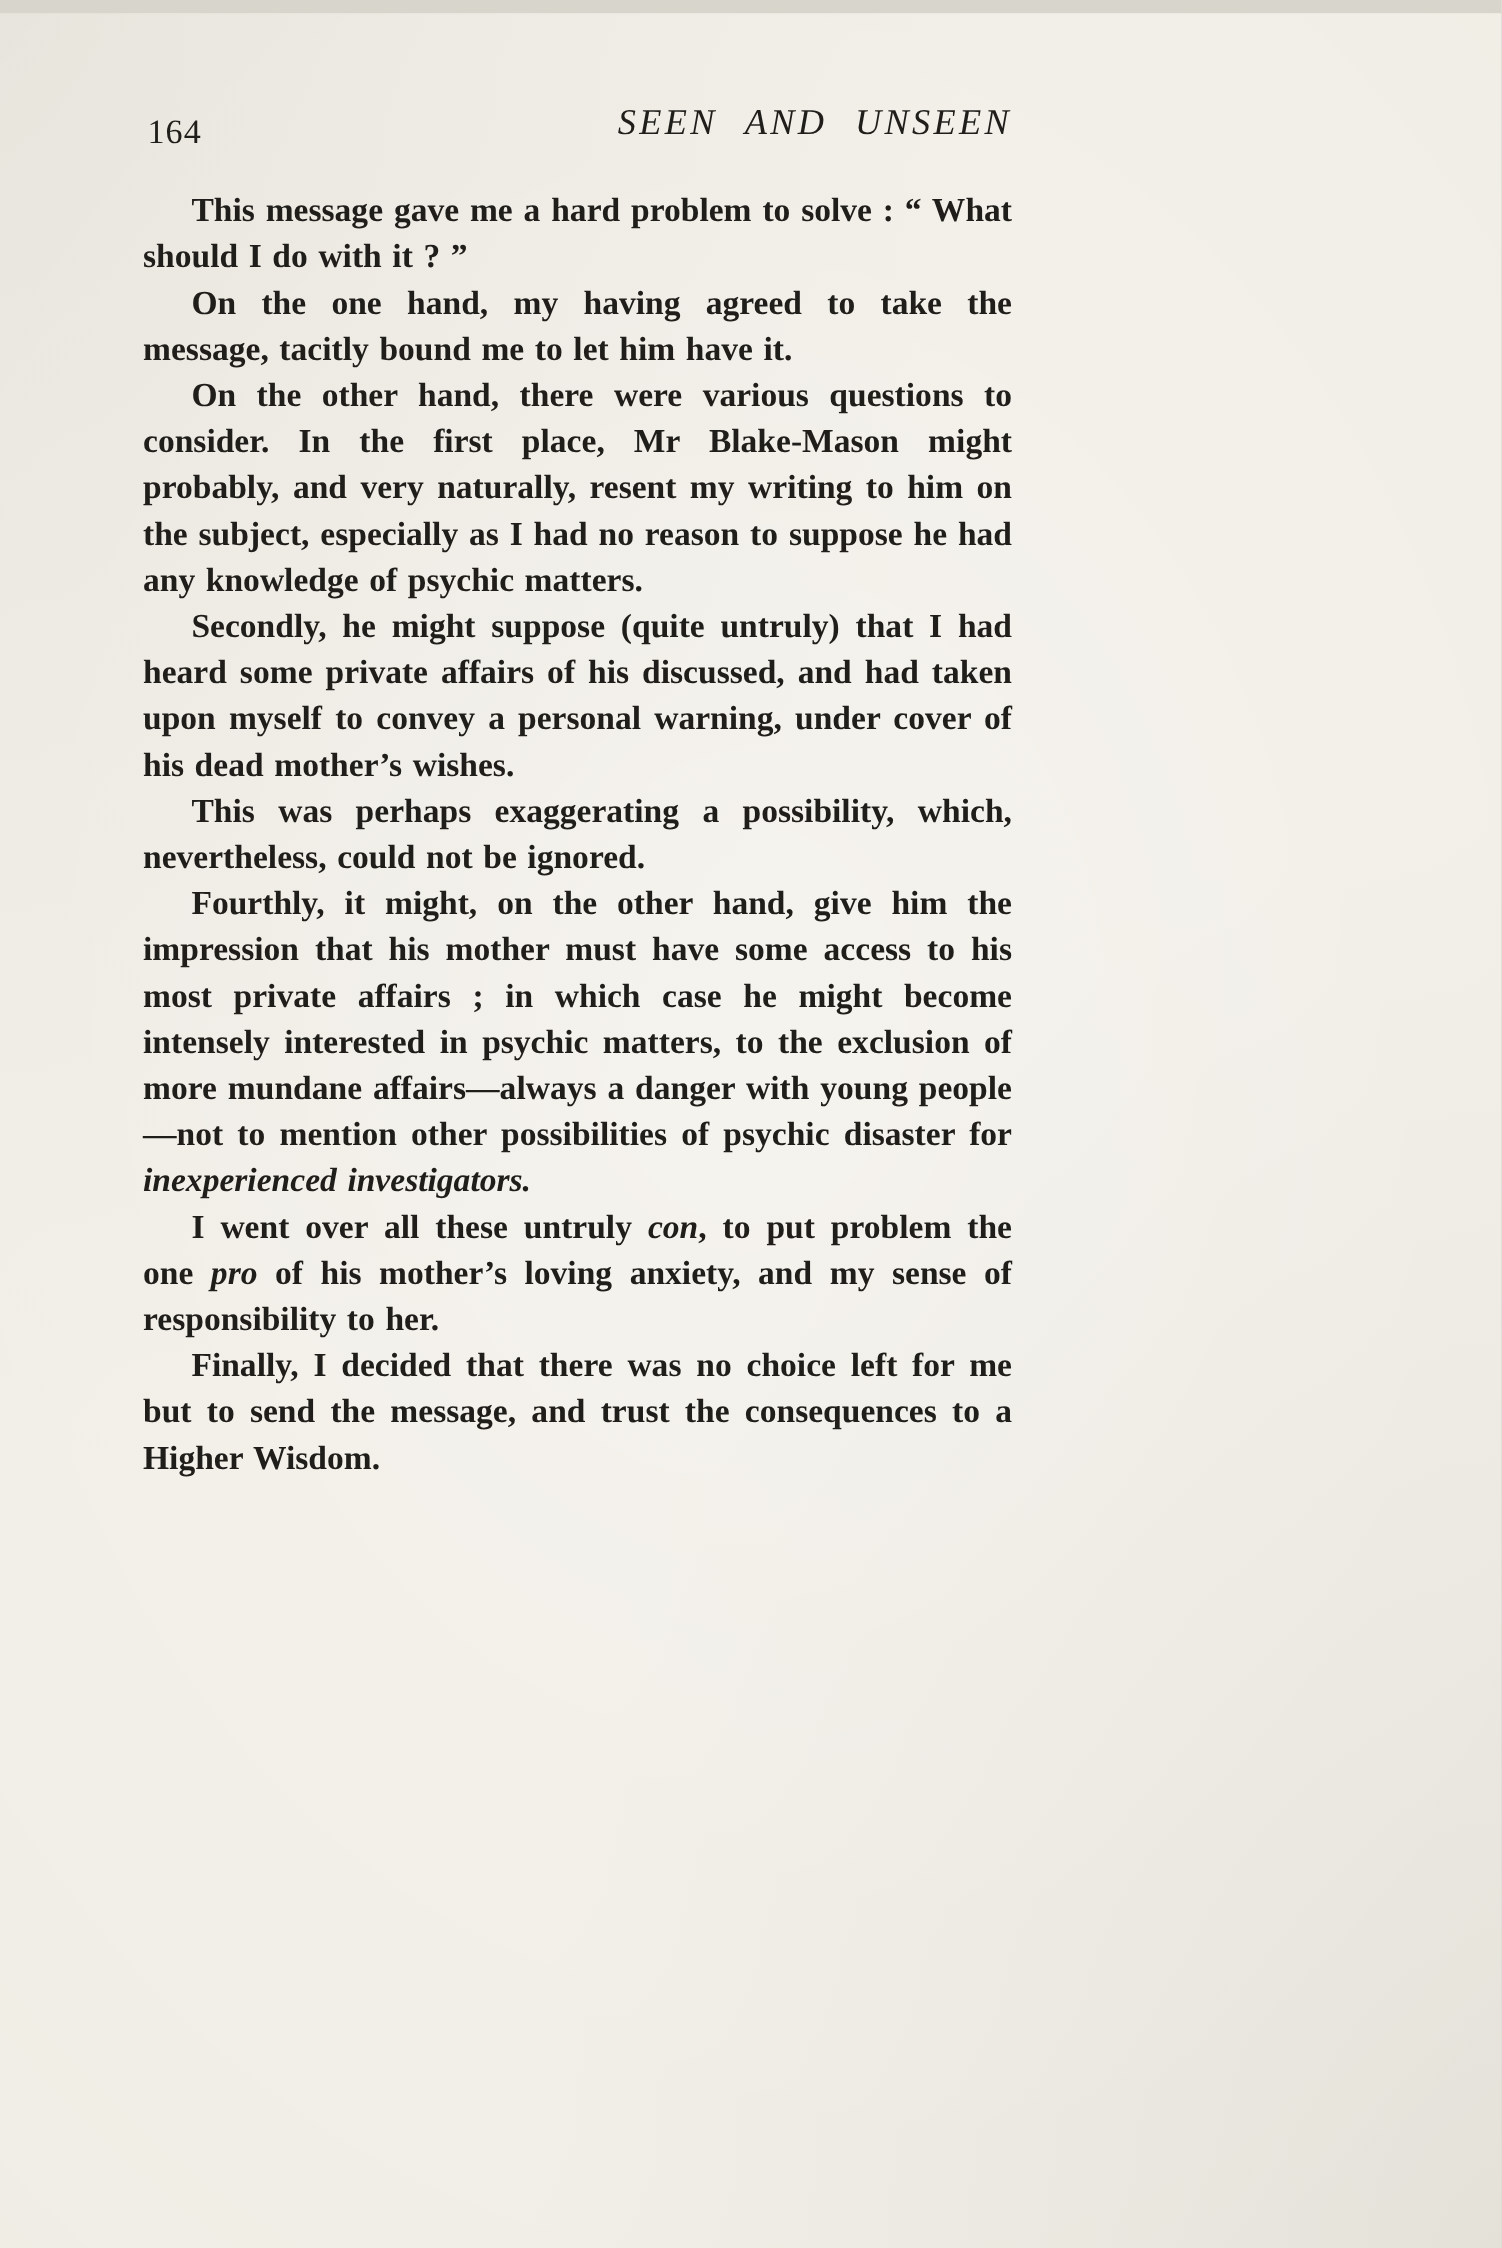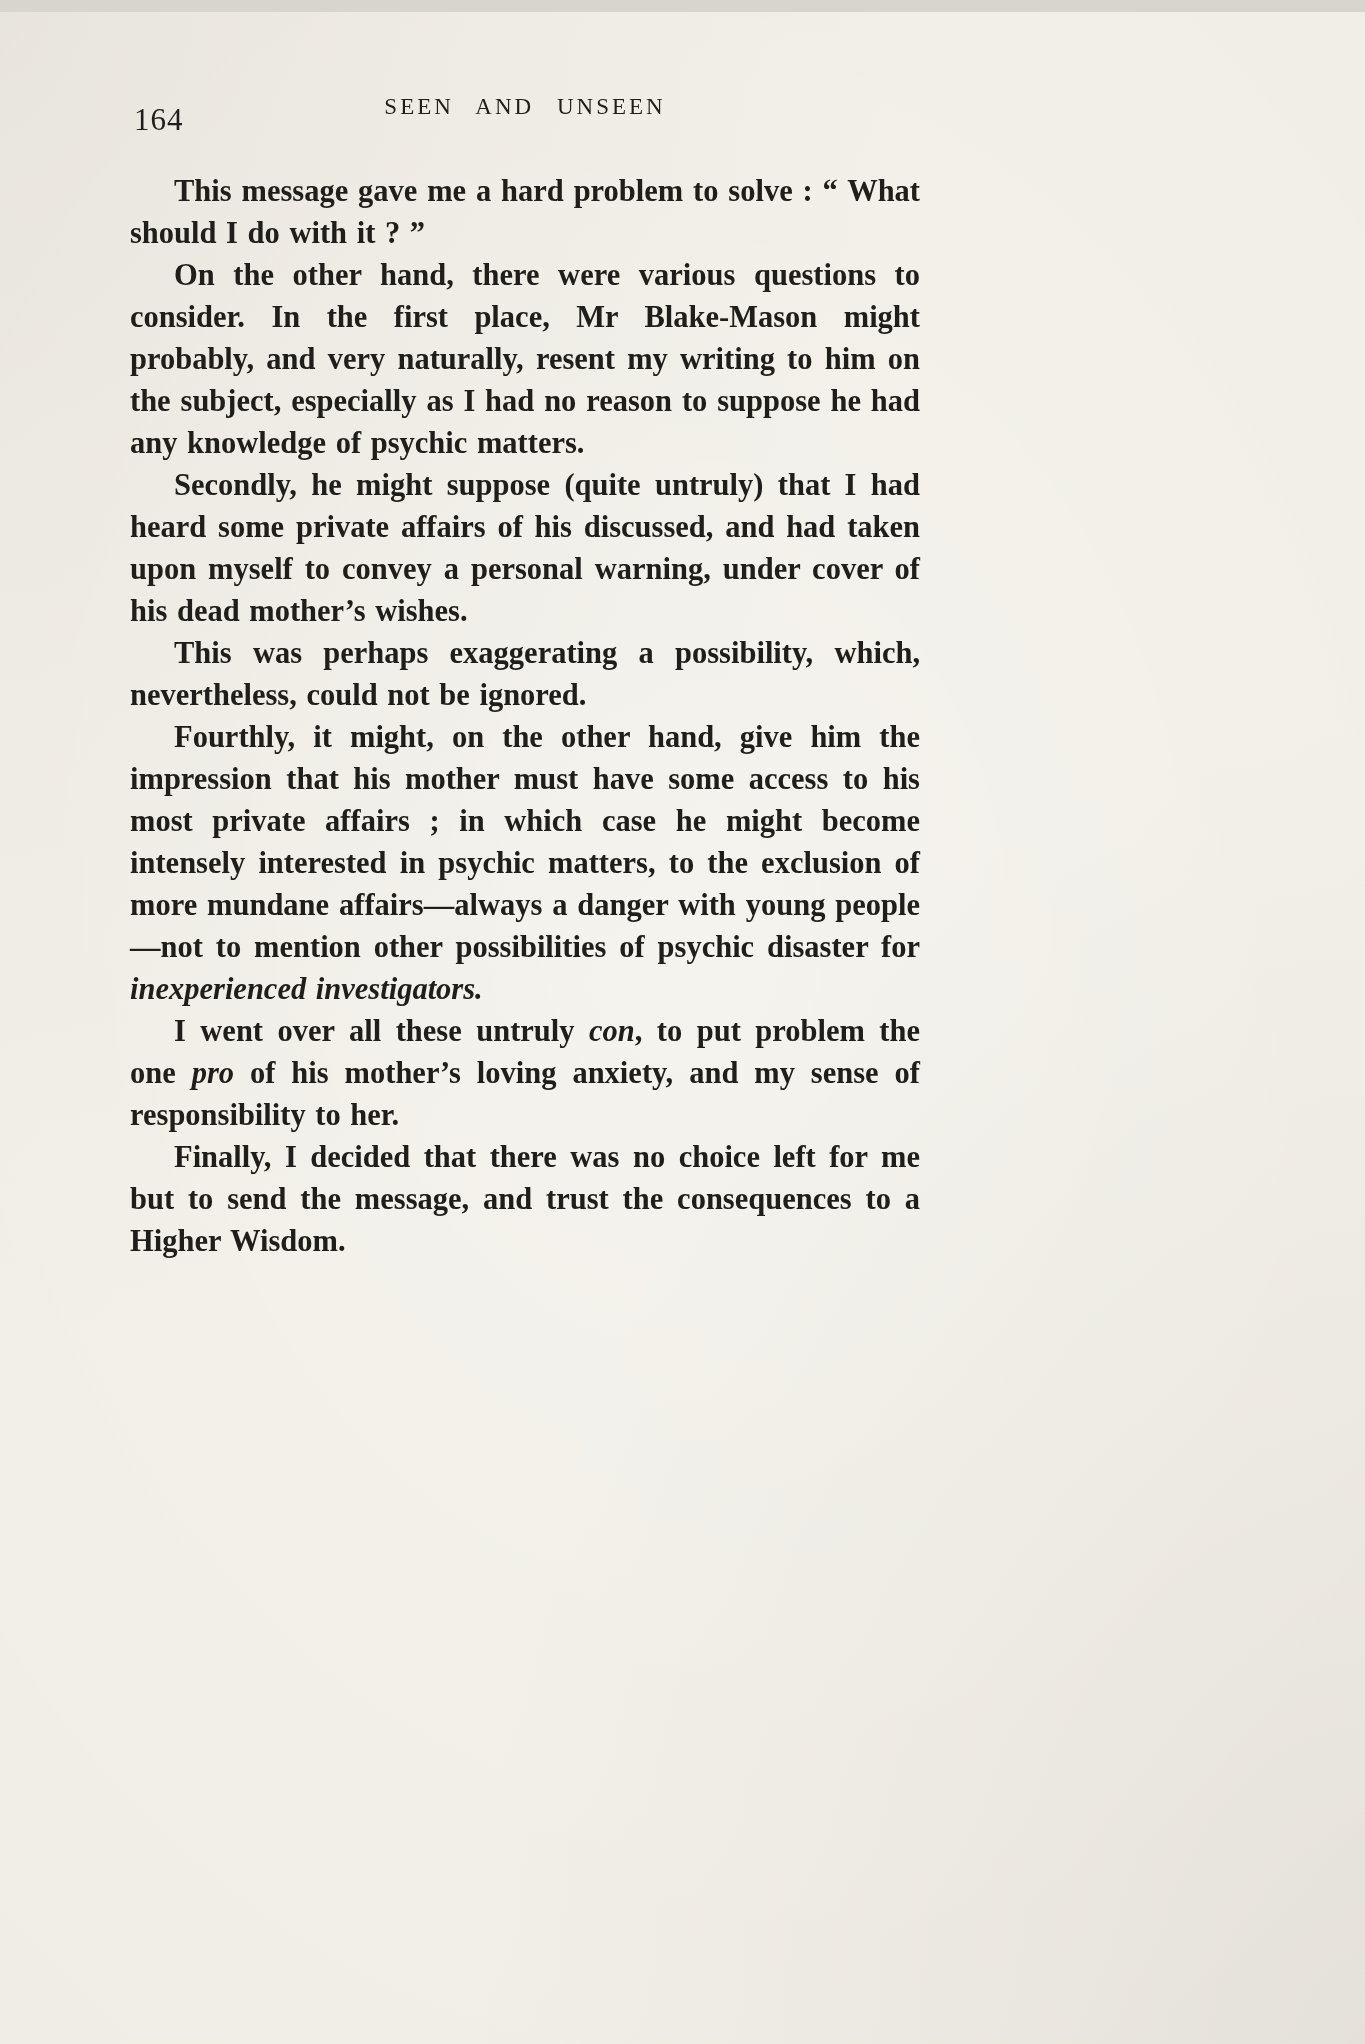--- a/index.html
+++ b/index.html
@@ -37,24 +37,25 @@
     left: 4px;
     top: 12px;
     font-size: 31px;
     letter-spacing: 1px;
   }
   .running-title {
     position: absolute;
     left: 0;
     right: 0;
     top: 4px;
-    text-align: center;
-    font-size: 23px;
+    text-align: right;
+    font-size: 33px;
     letter-spacing: 3px;
     word-spacing: 14px;
+    font-style: italic;
   }
   .page-body .para {
     margin: 0;
     font-size: 30.5px;
     line-height: 42px;
     text-align: justify;
     text-indent: 44px;
     word-spacing: 2px;
     font-weight: bold;
   }
@@ -66,20 +67,21 @@
 <body>
 
 <div class="scan-page">
   <div class="text-column">
     <div class="page-header">
       <span class="page-number">164</span>
       <span class="running-title">SEEN AND UNSEEN</span>
     </div>
     <div class="page-body">
         <p class="para"><span>This message gave me a hard problem to solve : “ What should I do with it ? ”</span></p>
+        <p class="para"><span>On the one hand, my having agreed to take the message, tacitly bound me to let him have it.</span></p>
         <p class="para"><span>On the other hand, there were various questions to consider.  In the first place, Mr Blake-Mason might probably, and very naturally, resent my writing to him on the subject, especially as I had no reason to suppose he had any knowledge of psychic matters.</span></p>
         <p class="para"><span>Secondly, he might suppose (quite untruly) that I had heard some private affairs of his discussed, and had taken upon myself to convey a personal warning, under cover of his dead mother’s wishes.</span></p>
         <p class="para"><span>This was perhaps exaggerating a possibility, which, nevertheless, could not be ignored.</span></p>
         <p class="para"><span>Fourthly, it might, on the other hand, give him the impression that his mother must have some access to his most private affairs ; in which case he might become intensely interested in psychic matters, to the exclusion of more mundane affairs—always a danger with young people—not to mention other possibilities of psychic disaster for </span><span class="italic">inexperienced investigators.</span></p>
         <p class="para"><span>I went over all these untruly </span><span class="italic">con</span><span>, to put problem the one </span><span class="italic">pro</span><span> of his mother’s loving anxiety, and my sense of responsibility to her.</span></p>
         <p class="para"><span>Finally, I decided that there was no choice left for me but to send the message, and trust the consequences to a Higher Wisdom.</span></p>
       </div>
   </div>
 </div>
 

